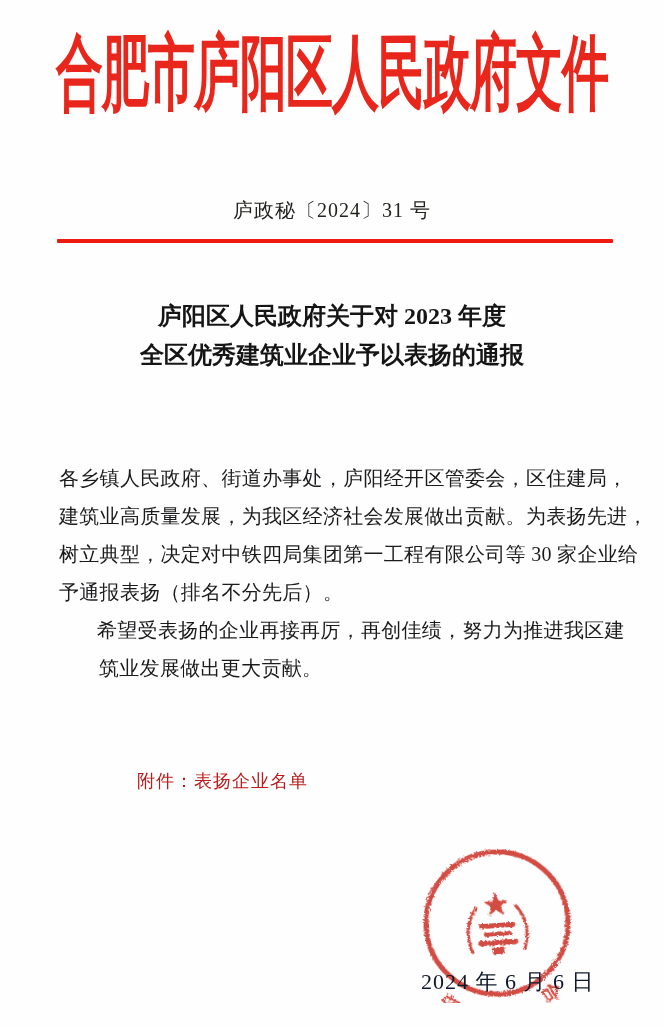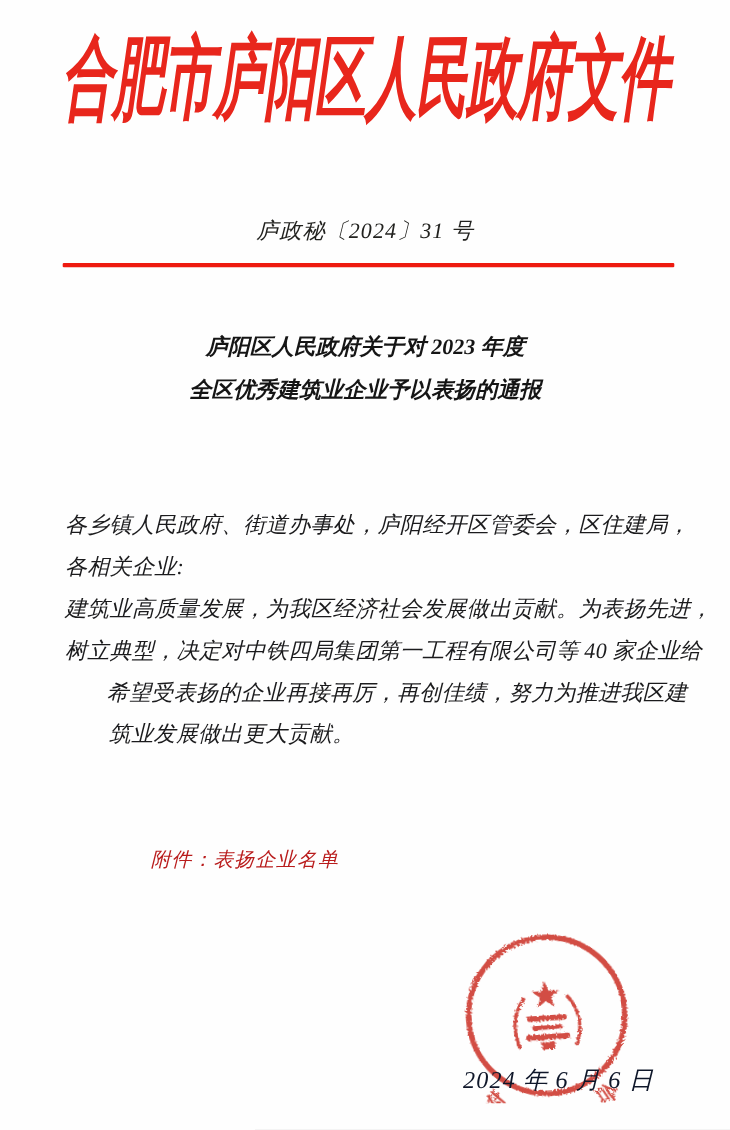--- a/index.html
+++ b/index.html
@@ -4,21 +4,20 @@
 <style>
   html,body{margin:0;padding:0;background:#e9e9e9;}
   .page{
     position:relative;
     width:664px;height:1027px;
     margin:0 auto;
     background:#fefefe;
     overflow:hidden;
     font-family:"Liberation Serif","DejaVu Serif",serif;
     color:var(--ink,#1d1d1f);
-    font-style:italic;
   }
   
   .org-title{
     position:absolute;top:33px;left:0;width:100%;
     text-align:center;
     font-size:47px;line-height:47px;letter-spacing:-1px;
     font-weight:700;
     color:var(--red_header,#e8261c);
     transform:scaleY(1.75);transform-origin:top center;
     white-space:nowrap;
@@ -34,21 +33,21 @@
   .red-rule{
     position:absolute;top:239px;left:57px;
     width:556px;height:4px;
     background:var(--red_line,#ee1a10);
     border-radius:1px;
   }
   
   .doc-title{
     position:absolute;top:297px;left:0;width:100%;
     margin:0;text-align:center;
-    font-size:20px;line-height:39px;font-weight:700;
+    font-size:24px;line-height:39px;font-weight:700;
     color:#151515;
   }
   .doc-title .t-line{display:block;white-space:nowrap;}
   
   .body-text{
     position:absolute;top:418px;left:59px;width:560px;
     font-size:20px;
     color:#1b1b1d;
     margin-top:41px;
   }
@@ -98,23 +97,23 @@
 
   <div class="red-rule"></div>
 
   <h1 class="doc-title">
     <span class="t-line">庐阳区人民政府关于对 2023 年度</span>
     <span class="t-line">全区优秀建筑业企业予以表扬的通报</span>
   </h1>
 
   <main class="body-text">
     <div class="line">各乡镇人民政府、街道办事处，庐阳经开区管委会，区住建局，</div>
-    <div class="line">各相关企业:</div>
     <div class="line">建筑业高质量发展，为我区经济社会发展做出贡献。为表扬先进，</div>
-    <div class="line">树立典型，决定对中铁四局集团第一工程有限公司等 40 家企业给</div>
+    <div class="line">树立典型，决定对中铁四局集团第一工程有限公司等 30 家企业给</div>
+    <div class="line">予通报表扬（排名不分先后）。</div>
     <div class="line indent">希望受表扬的企业再接再厉，再创佳绩，努力为推进我区建</div>
     <div class="line skew">筑业发展做出更大贡献。</div>
   </main>
 
   <div class="attachment">附件：表扬企业名单</div>
 
   <svg class="seal" viewBox="0 0 160 160" aria-hidden="true">
     <defs>
       <filter id="rough" x="-10%" y="-10%" width="120%" height="120%">
         <feTurbulence type="fractalNoise" baseFrequency="0.55" numOctaves="2" result="n"></feTurbulence>

